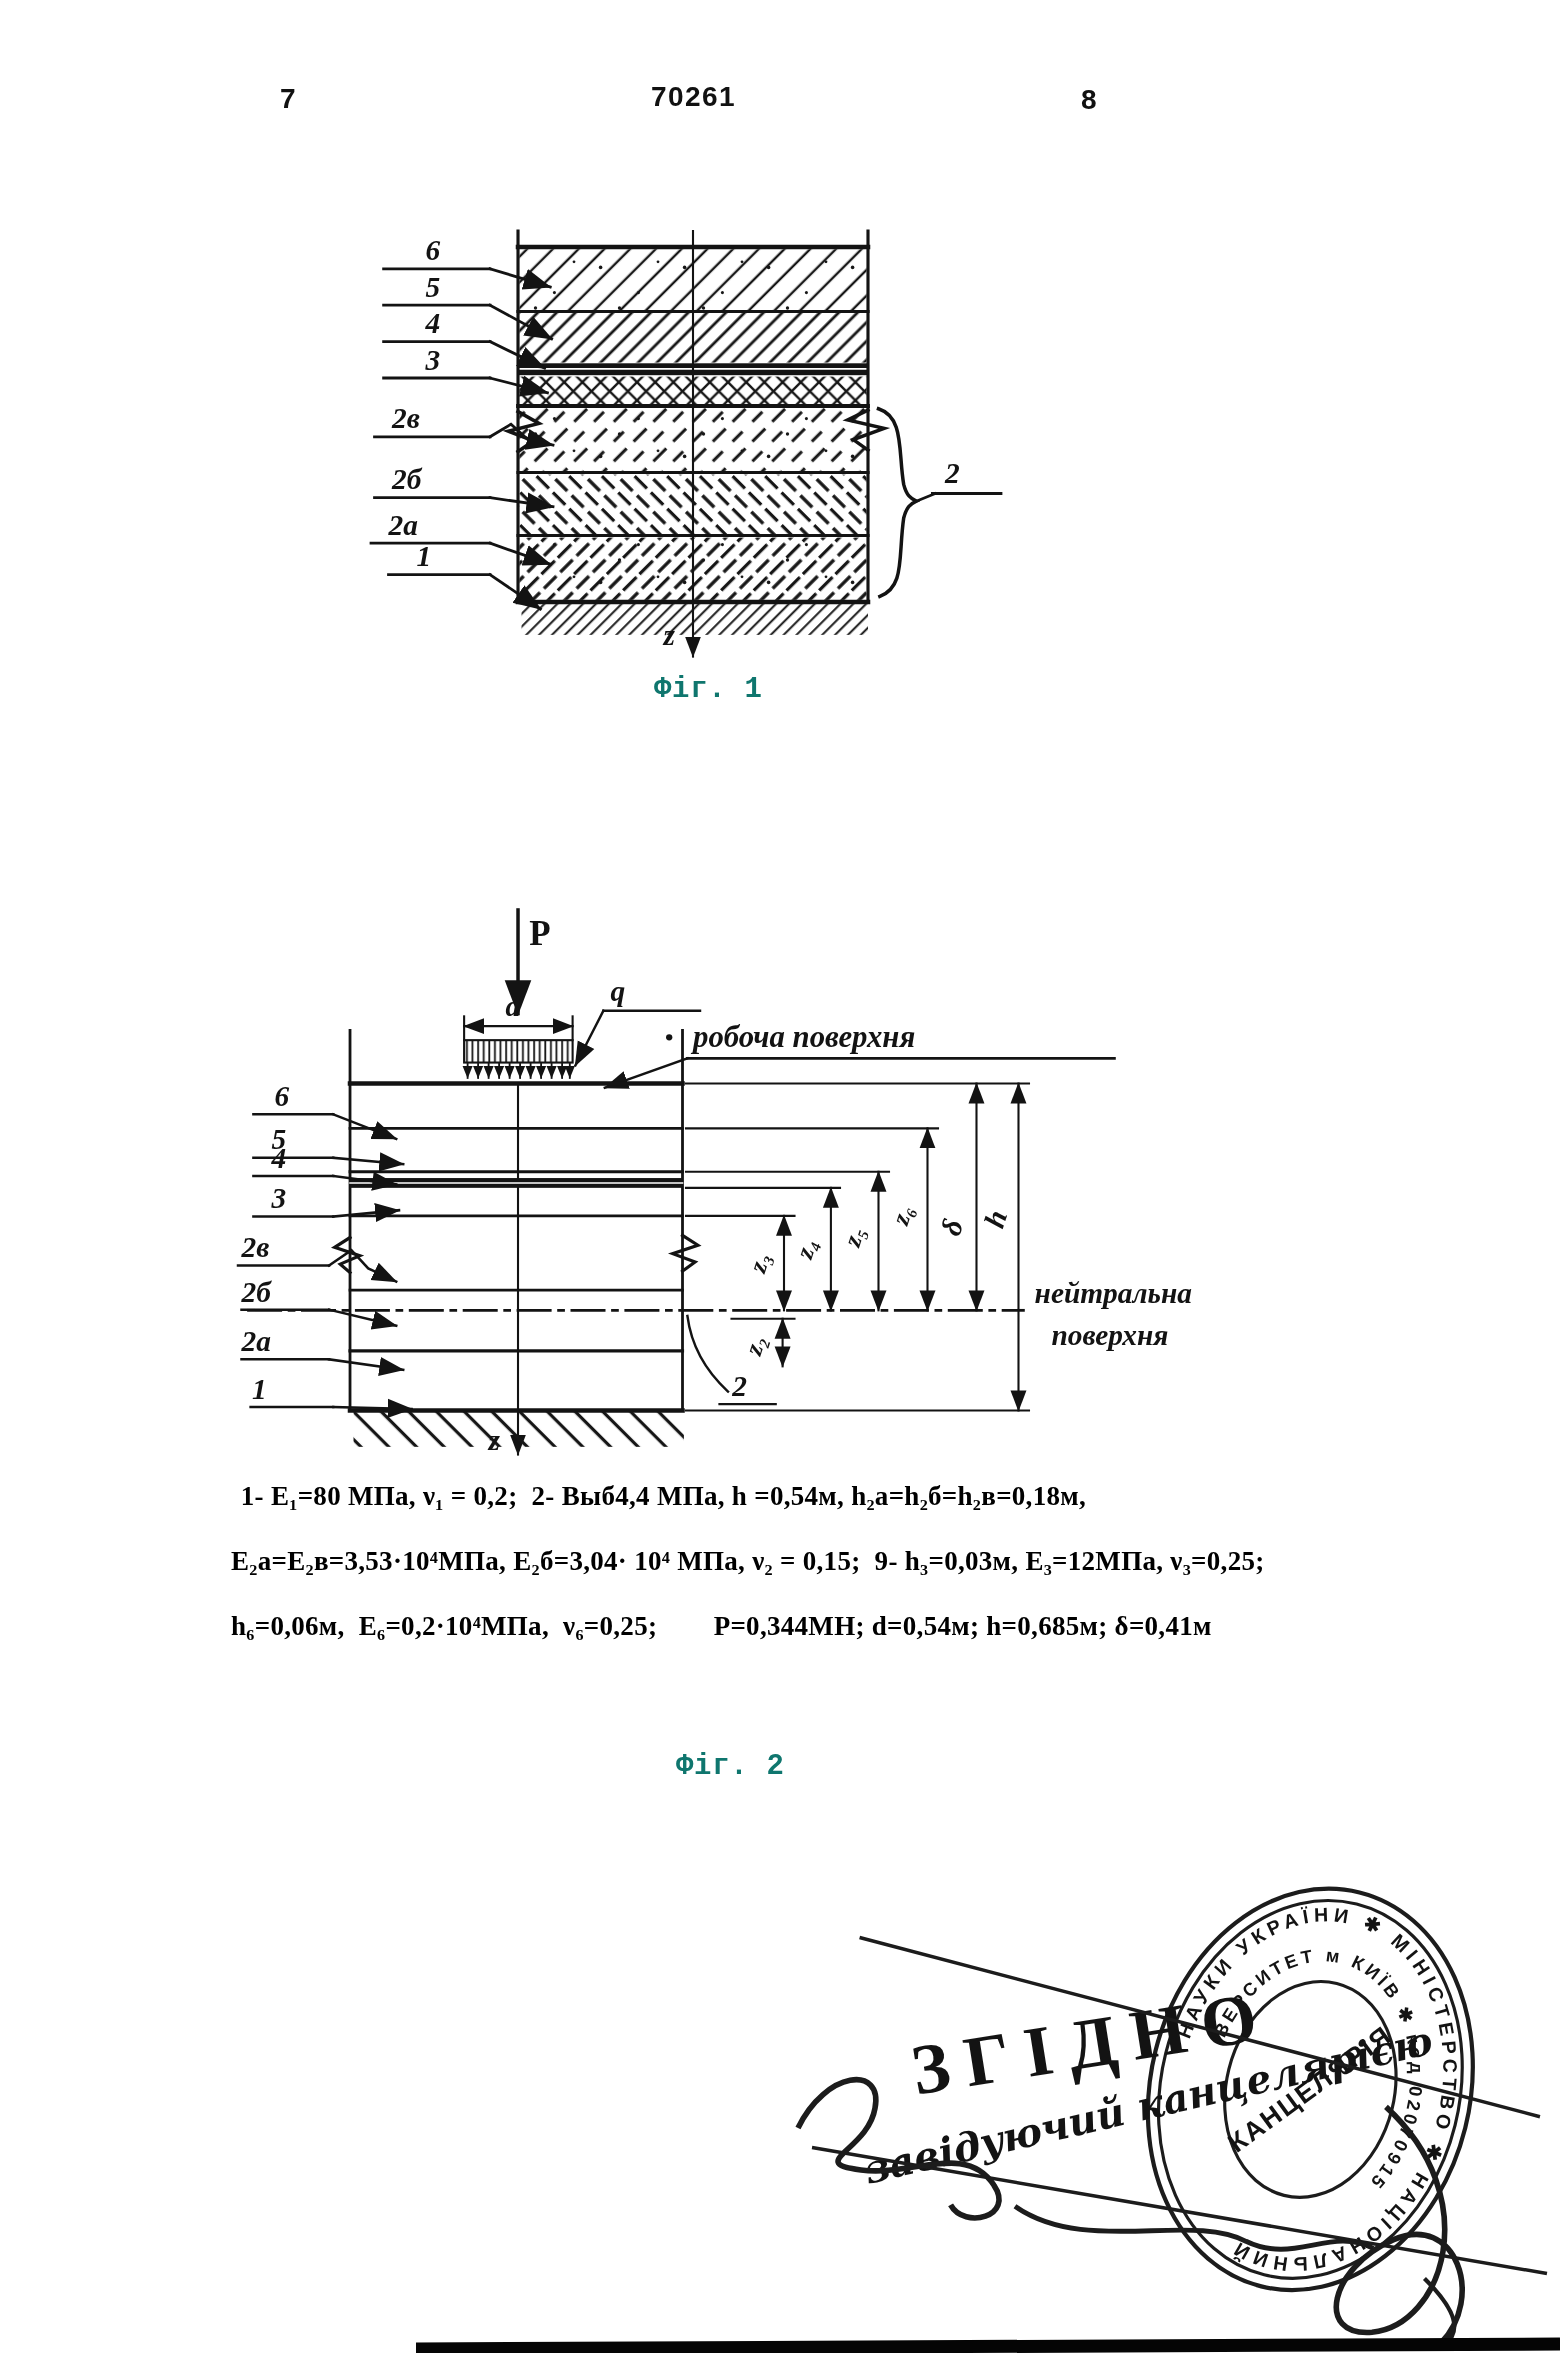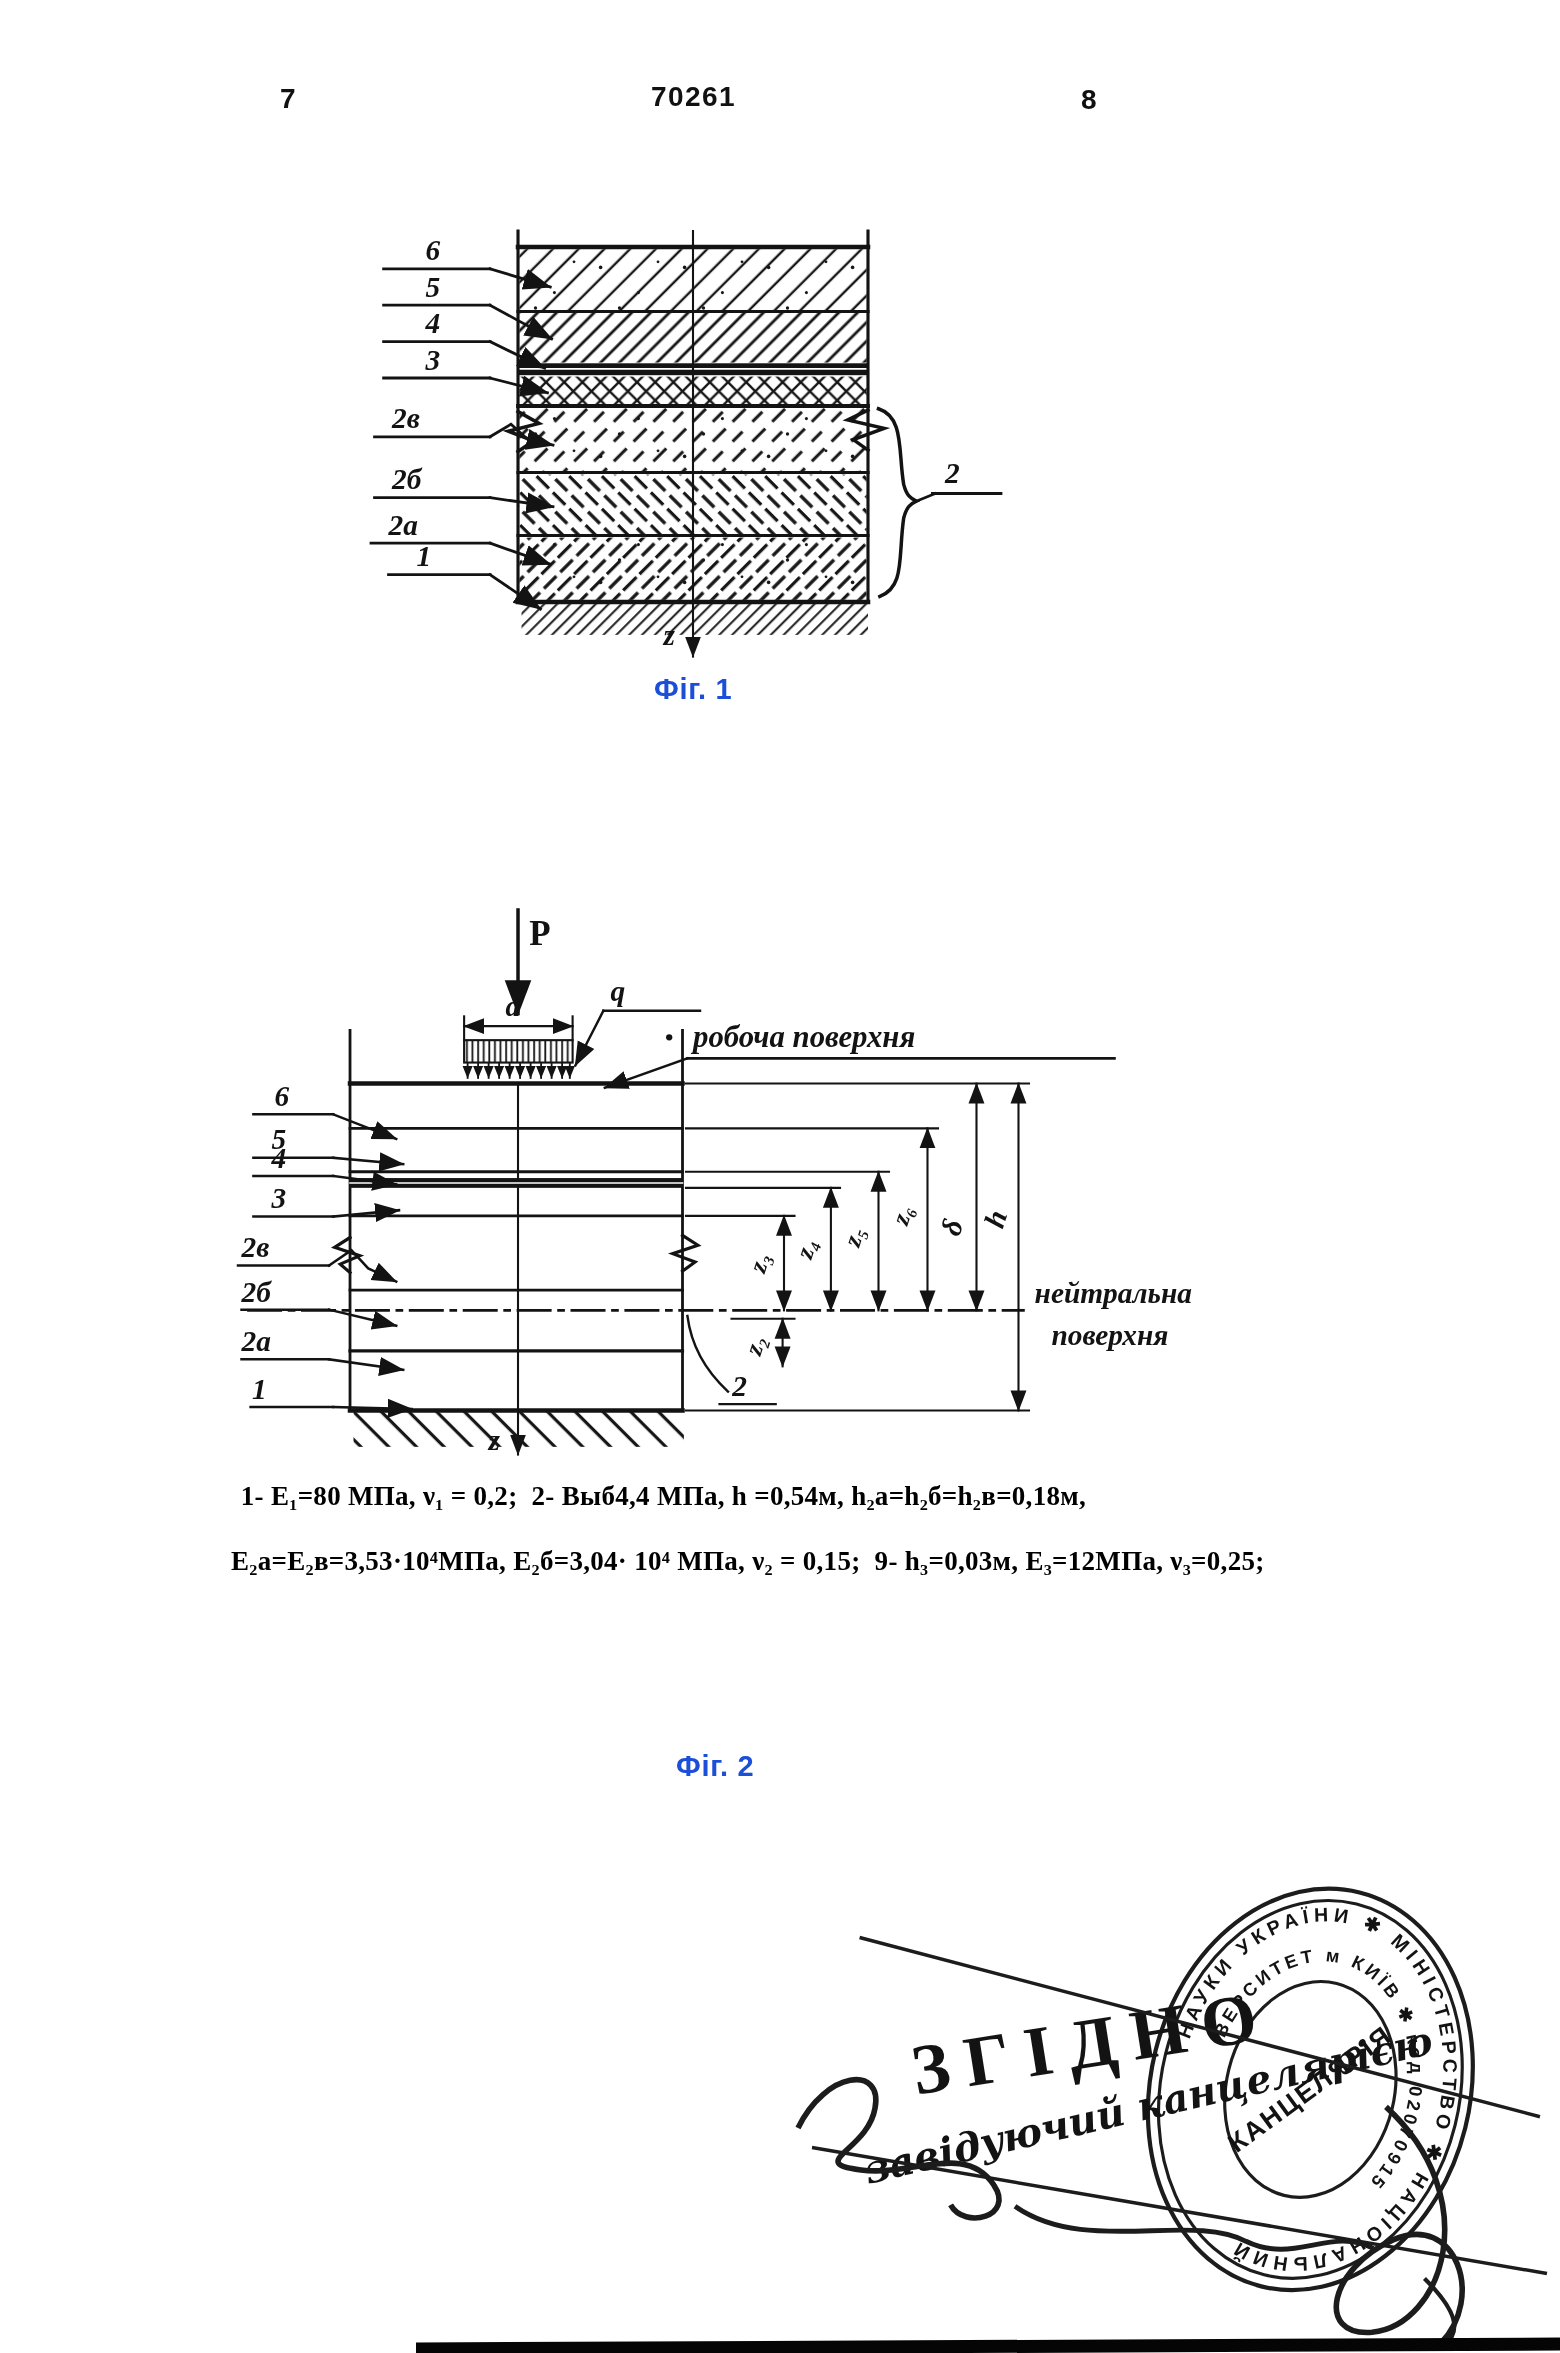--- a/index.html
+++ b/index.html
@@ -1,20 +1,20 @@
 <!DOCTYPE html>
 <html style="font-size:11.2px"><head>
 <meta charset="utf-8">
 <style>
   html,body{margin:0;padding:0;background:#e8e8e8;}
   #page{position:relative;width:1561px;height:2354px;background:#ffffff;overflow:hidden;
         font-family:"Liberation Serif", serif;color:#161616;}
   .abs{position:absolute;}
   .hdr{font-family:"Liberation Sans", sans-serif;font-weight:bold;font-size:28px;letter-spacing:1.4px;color:#111;}
-  .cap{font-family:Liberation Sans, sans-serif;font-weight:bold;font-size:29px;color:#1d4ed8;letter-spacing:0.7px;}
+  .cap{font-family:Liberation Mono, monospace;font-weight:bold;font-size:29px;color:#0f766e;letter-spacing:0.7px;}
   .param{font-family:"Liberation Serif", serif;font-weight:600;font-size:27px;line-height:65px;
          white-space:pre;color:#000000;letter-spacing:0.3px;}
   svg{position:absolute;left:0;top:0;}
   svg text{fill:#131313;}
   .lbl{font:italic 600 42px "Liberation Serif", serif;}
   .dimlbl{font:italic 600 36px "Liberation Serif", serif;}
   .dimlbl-lg{font:italic 600 42px "Liberation Serif", serif;}
   .surf{font:italic bold 44px "Liberation Serif", serif;}
   .neutral{font:italic bold 42px "Liberation Serif", serif;}
   .force{font:bold 50px "Liberation Serif", serif;}
@@ -292,17 +292,18 @@
       </g>
     </g>
   </svg>
 
   <div class="abs cap" style="left:654px;top:673px;">Фіг. 1</div>
   <div class="abs cap" style="left:676px;top:1750px;">Фіг. 2</div>
 
   <div class="abs" style="left:231px;top:1464px;width:1148px;">
     <div class="param" style="padding-left:9.8px;">1- Е₁=80 МПа, ν₁ = 0,2;  2- Выб4,4 МПа, h =0,54м, h₂а=h₂б=h₂в=0,18м,</div>
     <div class="param">Е₂а=Е₂в=3,53·10⁴МПа, Е₂б=3,04· 10⁴ МПа, ν₂ = 0,15;  9- h₃=0,03м, Е₃=12МПа, ν₃=0,25;</div>
+    <div class="param">h₆=0,06м,  Е₆=0,2·10⁴МПа,  ν₆=0,25;        Р=0,344МН; d=0,54м; h=0,685м; δ=0,41м</div>
   </div>
 
   <div id="botbar" class="abs" style="left:416px;top:2340px;width:1144px;height:13.3px;transform:rotate(-0.25deg);"></div>
 </div>
 
 
 </body></html>

